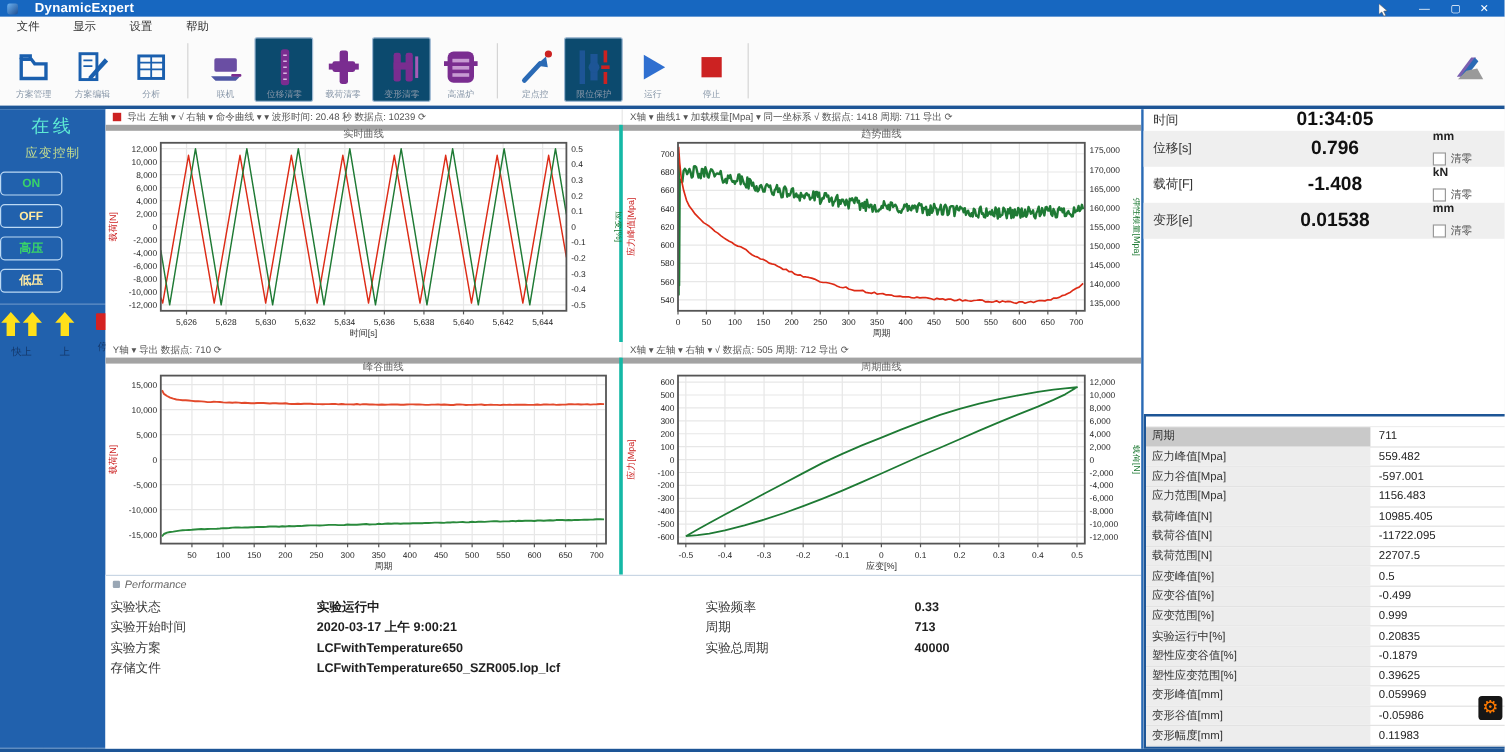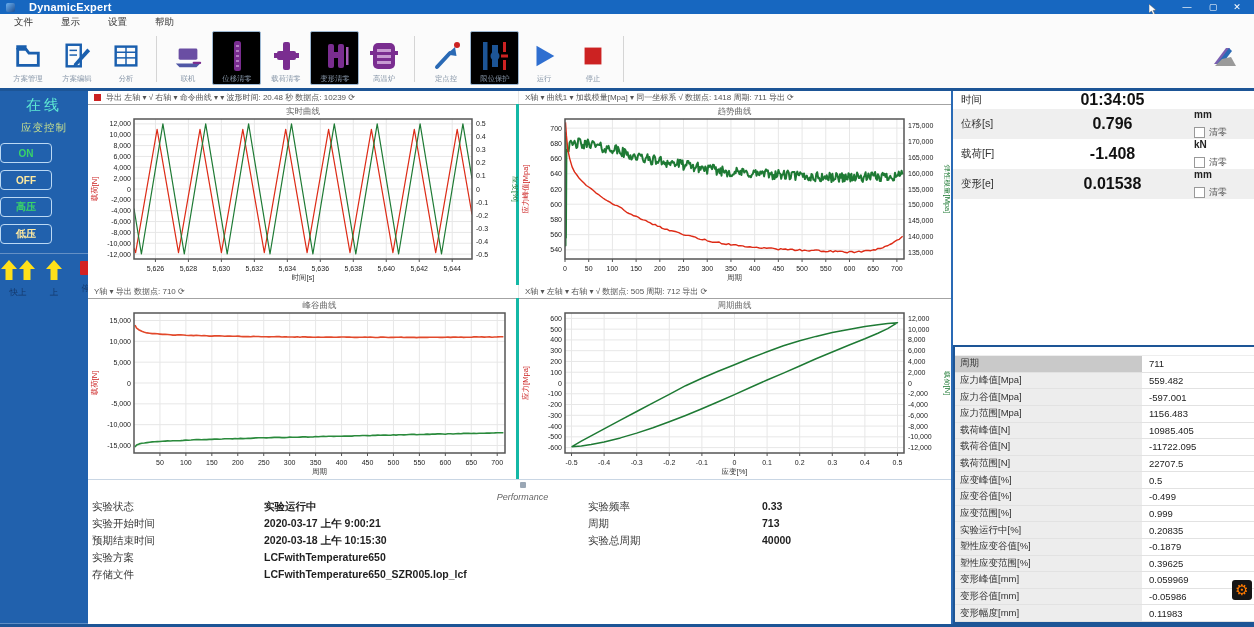--- a/index.html
+++ b/index.html
@@ -13,21 +13,21 @@
   .win-btn{position:absolute;top:0;width:22px;height:14px;color:#fff;font-size:9px;line-height:14px;text-align:center;cursor:default;}
   .win-min{right:56px}.win-max{right:30px}.win-close{right:6px}
   
   .menubar{position:absolute;left:0;top:14px;width:100%;height:16px;background:#fbfbfb;display:flex;align-items:center;}
   .menu-item{font-size:9.5px;color:#333;padding:0 14px;}
   
   .toolbar{position:absolute;left:0;top:30px;width:100%;height:58px;background:#fbfbfb;display:flex;align-items:center;}
   .tb-group{display:flex;align-items:flex-end;height:52px;padding:0 3px;}
   .tb-sep{width:1px;height:46px;background:#d5d5d5;margin:0 3px;}
   .tb-item{width:47px;display:flex;flex-direction:column;align-items:center;justify-content:flex-end;height:52px;border:1px solid transparent;border-radius:2px;}
-  .tb-item.selected{border-color:#9db8d2;background:#000000;}
+  .tb-item.selected{border-color:#9db8d2;background:#0c4a6e;}
   .tb-ic{height:34px;display:flex;align-items:center;justify-content:center;}
   .tb-ic svg{display:block}
   .tb-label{font-size:8px;color:#8796a8;white-space:nowrap;transform:scale(.92);}
   .brand{margin-left:auto;margin-right:10px;}
   .blue-rule{position:absolute;left:0;top:88px;width:100%;height:3px;background:#1d5596;}
   .bottom-rule{position:absolute;left:0;bottom:0;width:100%;height:3px;background:#1d5596;}
   
   .sidebar{position:absolute;left:0;top:91px;width:88px;height:533px;background:#2161ad;display:flex;flex-direction:column;align-items:center;}
   .sb-mode{color:#5eead4;font-size:15px;letter-spacing:3px;margin-top:5px;}
   .sb-sub{color:#c7df8e;font-size:10.5px;margin-top:6px;letter-spacing:1px;}
@@ -35,33 +35,33 @@
   .sb-btn{width:52px;height:20px;background:transparent;border:1px solid #bcd9f4;border-radius:4px;font-size:10px;font-weight:bold;font-family:inherit;padding:0;}
   .sb-btn.green{color:#39d369}
   .sb-btn.amber{color:#ffeaa0}
   .sb-jogs{width:100%;display:flex;flex-direction:row;flex:1;}
   .jog{display:flex;flex-direction:column;align-items:center;padding:5px 0 4px 0;border-bottom:1px solid rgba(255,255,255,.28);}
   .jog.runrow{border-bottom:none;border-top:1px solid rgba(255,255,255,.5);margin-top:2px;padding-top:8px;}
   .jog-label{font-size:8.5px;color:#14386b;margin-top:2px;}
   .jog.runrow .jog-label{color:#1b4679;}
   
   .main{position:absolute;left:88px;top:91px;width:863px;height:533px;background:#fff;}
-  .chart-strip{position:absolute;left:0;width:100%;height:13px;display:flex;border-bottom:1px solid #a3a3a3;}
+  .chart-strip{position:absolute;left:0;width:100%;height:13px;display:flex;border-bottom:5px solid #a3a3a3;}
   .strip1{top:0}.strip2{top:194px}
   .chart-head{width:431px;display:flex;align-items:center;font-size:8px;color:#555;padding-left:6px;box-sizing:border-box;white-space:nowrap;overflow:hidden;}
   .chart-head:first-child{border-right:1px solid #e6e6e6;}
   .red-sq{width:7px;height:7px;background:#cc2222;display:inline-block;margin-right:5px;flex:none;}
   .chart-row{position:absolute;left:0;width:100%;height:181px;display:flex;}
   .crow1{top:13px}.crow2{top:207px}
   .chart-cell{width:431px;height:181px;box-sizing:border-box;}
   .chart-cell:first-child{border-right:3px solid #14b8a6;}
   .chart-cell svg{display:block}
   
   .bottom-panel{position:absolute;left:0;top:388px;width:100%;height:145px;border-top:1px solid #c9d6e4;background:#fff;}
-  .bp-head{font-size:9px;color:#666;font-style:italic;padding:2px 0 0 6px;display:flex;align-items:center;gap:4px;flex-direction:column;}
+  .bp-head{font-size:9px;color:#666;font-style:italic;padding:2px 0 0 6px;display:flex;align-items:center;gap:4px;}
   .bp-ic{width:6px;height:6px;background:#9aa7b5;border-radius:1px;display:inline-block;}
   .bp-left{position:absolute;left:4px;top:18px;width:492px;}
   .bp-right{position:absolute;left:500px;top:18px;width:350px;}
   .bp-row{display:flex;height:17px;line-height:17px;font-size:10.5px;}
   .bp-label{width:172px;color:#3a3a3a;flex:none;}
   .bp-right .bp-label{width:174px;}
   .bp-value{color:#1f1f1f;font-weight:bold;}
   
   .right-panel{position:absolute;left:951px;top:91px;width:303px;height:533px;background:#fff;border-left:2px solid #2a6ab5;box-sizing:border-box;}
   .readout{position:relative;display:flex;align-items:center;}
@@ -663,24 +663,20 @@
       </div>
       <div class="bp-left">
         <div class="bp-row bp-row-0">
           <span class="bp-label">实验状态</span>
           <span class="bp-value">实验运行中</span>
         </div>
           <div class="bp-row bp-row-1">
           <span class="bp-label">实验开始时间</span>
           <span class="bp-value">2020-03-17 上午 9:00:21</span>
         </div>
-          <div class="bp-row bp-row-2">
-          <span class="bp-label">预期结束时间</span>
-          <span class="bp-value">2020-03-18 上午 10:15:30</span>
-        </div>
           <div class="bp-row bp-row-3">
           <span class="bp-label">实验方案</span>
           <span class="bp-value">LCFwithTemperature650</span>
         </div>
           <div class="bp-row bp-row-4">
           <span class="bp-label">存储文件</span>
           <span class="bp-value">LCFwithTemperature650_SZR005.lop_lcf</span>
         </div>
       </div>
       <div class="bp-right">

